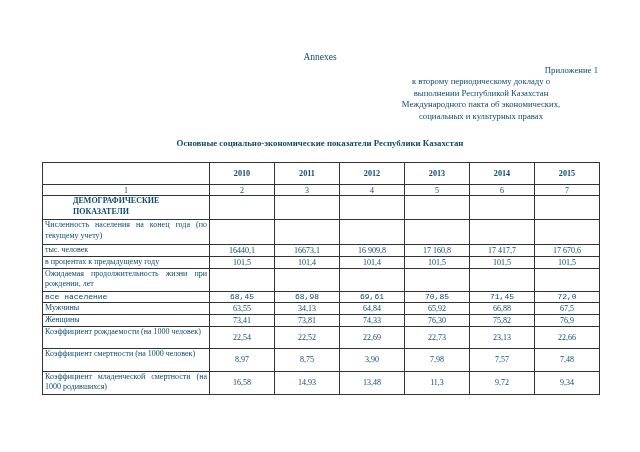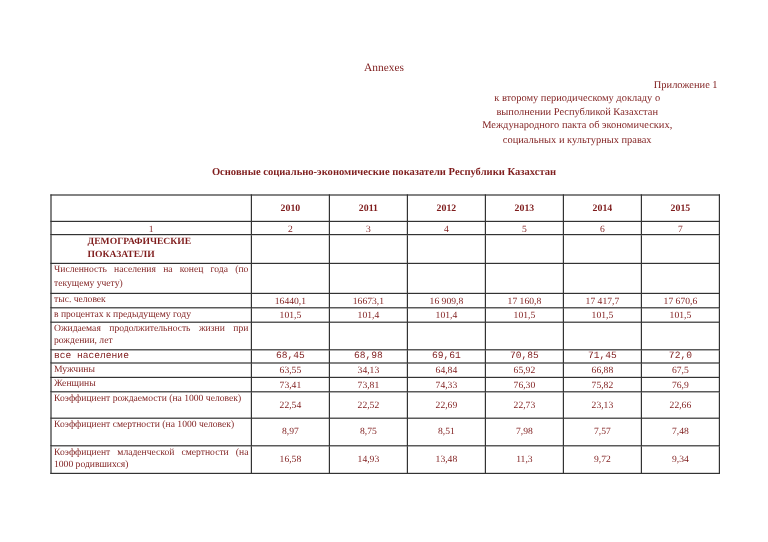--- a/index.html
+++ b/index.html
@@ -1,21 +1,21 @@
 <!DOCTYPE html>
 <html><head>
 <meta charset="utf-8">
 <style>
   html, body { margin: 0; padding: 0; background: #ffffff; }
   .page {
     position: relative;
     width: 640px;
     height: 452px;
     background: #ffffff;
-    color: #7f1d1d;
+    color: #0c4a6e;
     font-family: "Liberation Serif", "DejaVu Serif", serif;
     overflow: hidden;
   }
   .annexes {
     position: absolute;
     top: 52px; left: 0; width: 100%;
     text-align: center;
     font-size: 9.5px;
   }
   .appendix {
@@ -196,21 +196,21 @@
           <td class="value">22,52</td>
           <td class="value">22,69</td>
           <td class="value">22,73</td>
           <td class="value">23,13</td>
           <td class="value">22,66</td>
         </tr>
         <tr style="height: 23px;">
           <td class="label">Коэффициент смертности (на 1000 человек)</td>
           <td class="value">8,97</td>
           <td class="value">8,75</td>
-          <td class="value">8,51</td>
+          <td class="value">3,90</td>
           <td class="value">7,98</td>
           <td class="value">7,57</td>
           <td class="value">7,48</td>
         </tr>
         <tr style="height: 23px;">
           <td class="label">Коэффициент младенческой смертности (на 1000 родившихся)</td>
           <td class="value">16,58</td>
           <td class="value">14,93</td>
           <td class="value">13,48</td>
           <td class="value">11,3</td>

